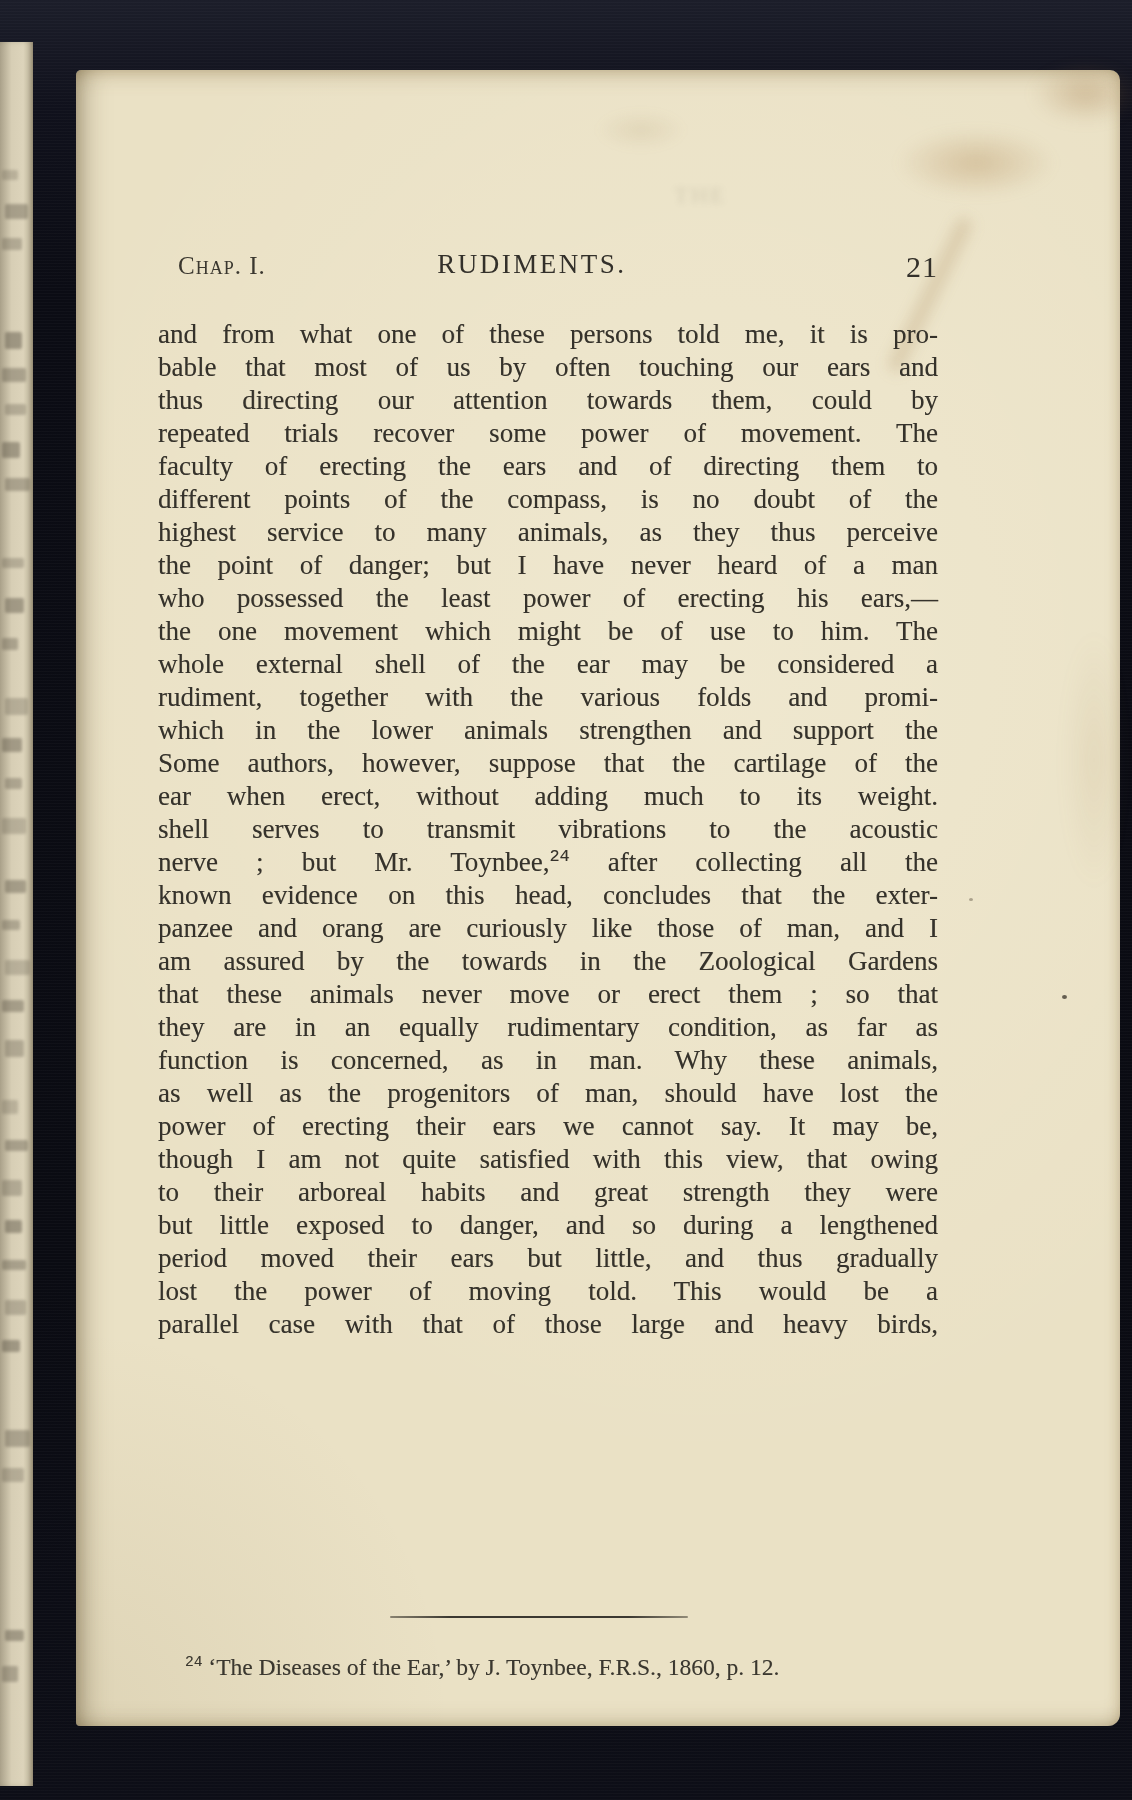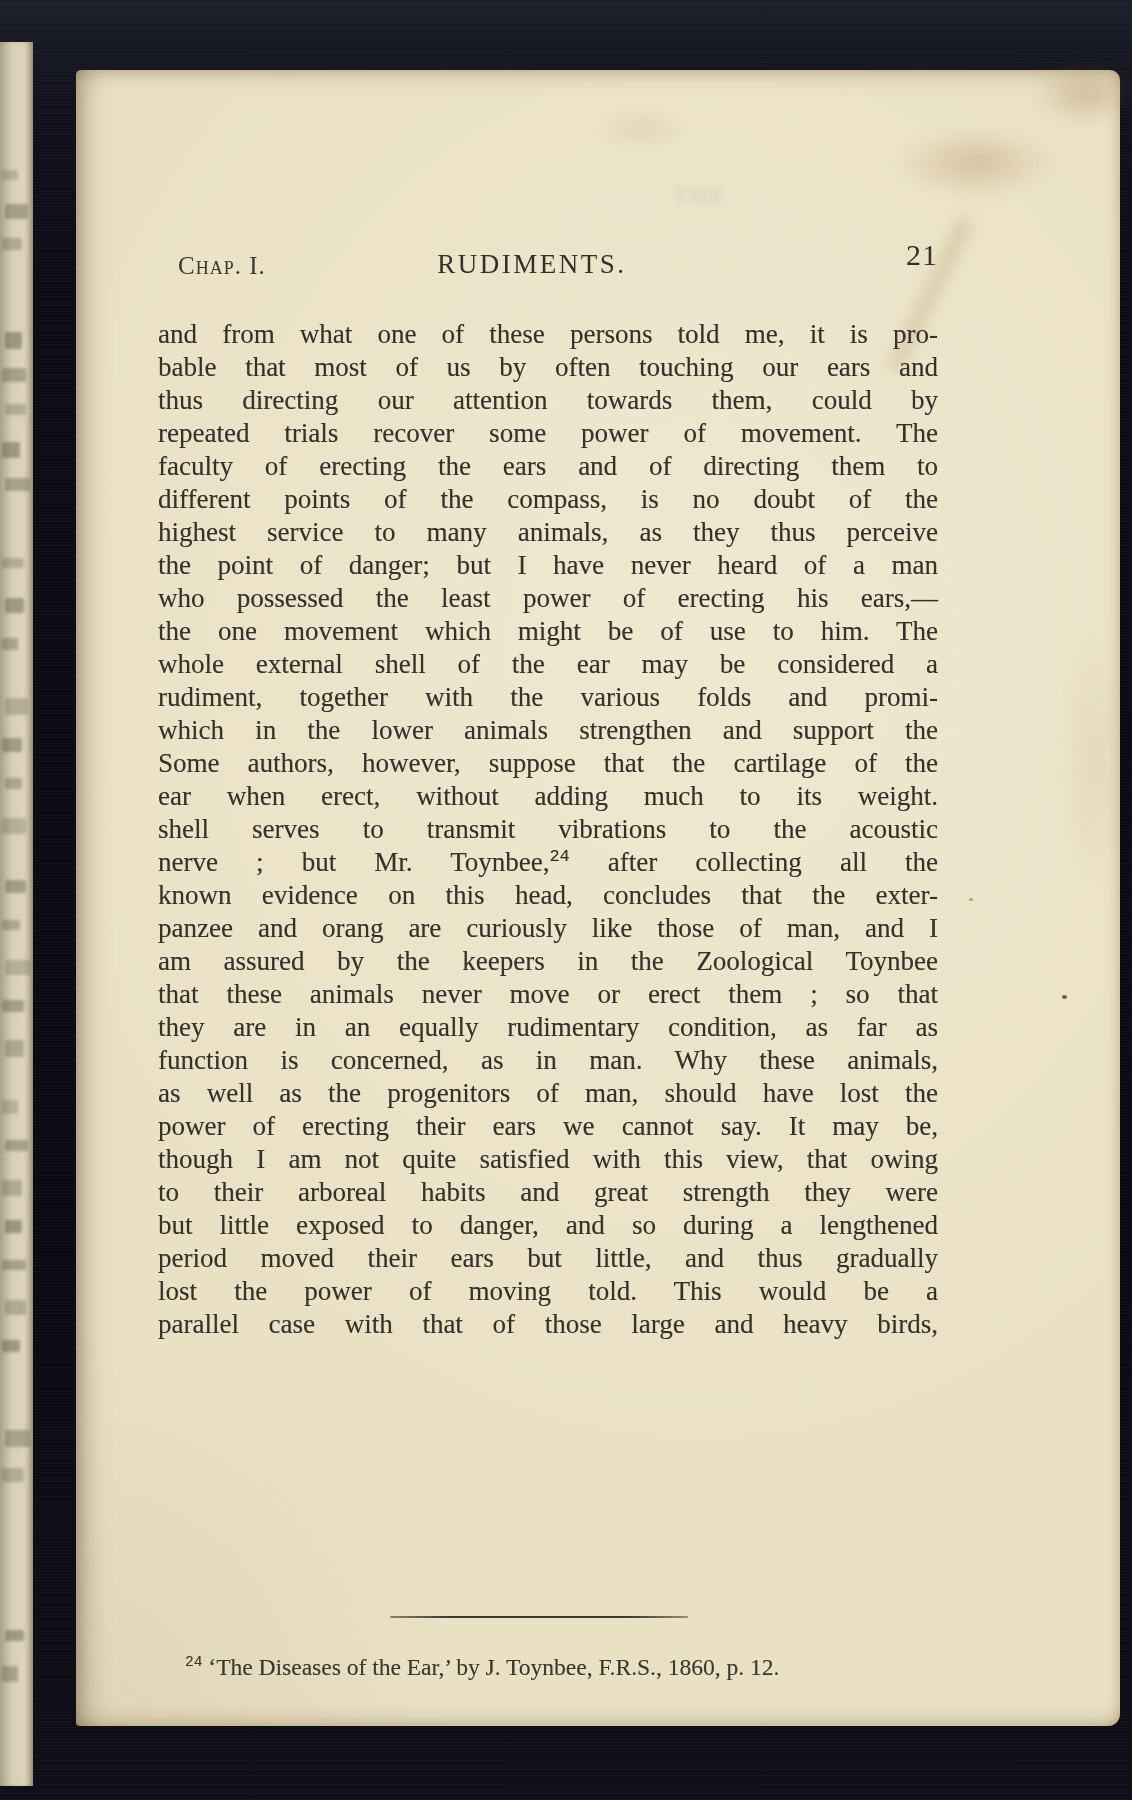--- a/index.html
+++ b/index.html
@@ -49,21 +49,21 @@
   .chapter-label{
     position:absolute;left:20px;bottom:4px;
     font-variant:small-caps;font-size:25px;letter-spacing:1px;color:#3a372f;
   }
   .running-title{
     position:absolute;left:0;right:0;bottom:4px;text-align:center;
     transform:translateX(-16px);
     font-size:27px;letter-spacing:2.5px;color:#33302a;
   }
   .page-number{
-    position:absolute;right:0;bottom:12px;font-size:30px;color:#33302a;letter-spacing:1px;
+    position:absolute;right:0;bottom:0;font-size:30px;color:#33302a;letter-spacing:1px;
   }
   .body-text{
     position:absolute;left:0;top:248px;width:100%;
     font-size:27px;line-height:33px;word-spacing:1.5px;color:#35322b;
     text-shadow:0.3px 0.3px 0.4px rgba(45,40,30,0.35);
   }
   .body-line{
     text-align:justify;text-align-last:justify;white-space:normal;
   }
   sup{font-size:0.62em;line-height:0;vertical-align:super;letter-spacing:0;font-family:Liberation Mono, monospace;}
@@ -156,21 +156,21 @@
         <div class="body-line">the one movement which might be of use to him.  The</div>
         <div class="body-line">whole external shell of the ear may be considered a</div>
         <div class="body-line">rudiment, together with the various folds and promi-</div>
         <div class="body-line">which in the lower animals strengthen and support the</div>
         <div class="body-line">Some authors, however, suppose that the cartilage of the</div>
         <div class="body-line">ear when erect, without adding much to its weight.</div>
         <div class="body-line">shell serves to transmit vibrations to the acoustic</div>
         <div class="body-line">nerve ; but Mr. Toynbee,<sup>24</sup> after collecting all the</div>
         <div class="body-line">known evidence on this head, concludes that the exter-</div>
         <div class="body-line">panzee and orang are curiously like those of man, and I</div>
-        <div class="body-line">am assured by the keepers in the Zoological Toynbee</div>
+        <div class="body-line">am assured by the towards in the Zoological Gardens</div>
         <div class="body-line">that these animals never move or erect them ; so that</div>
         <div class="body-line">they are in an equally rudimentary condition, as far as</div>
         <div class="body-line">function is concerned, as in man.  Why these animals,</div>
         <div class="body-line">as well as the progenitors of man, should have lost the</div>
         <div class="body-line">power of erecting their ears we cannot say.  It may be,</div>
         <div class="body-line">though I am not quite satisfied with this view, that owing</div>
         <div class="body-line">to their arboreal habits and great strength they were</div>
         <div class="body-line">but little exposed to danger, and so during a lengthened</div>
         <div class="body-line">period moved their ears but little, and thus gradually</div>
         <div class="body-line">lost the power of moving told.  This would be a</div>

